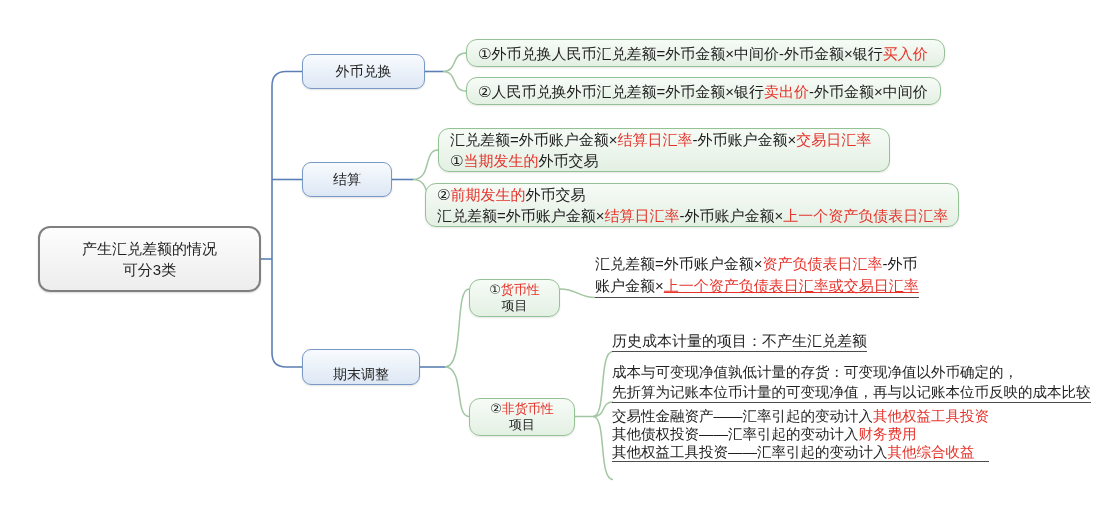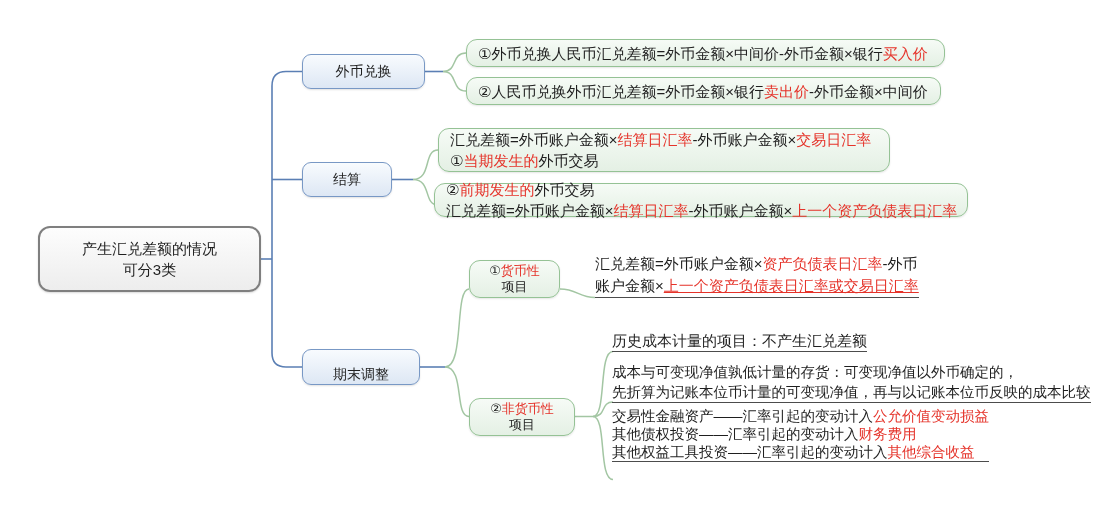--- a/index.html
+++ b/index.html
@@ -90,26 +90,26 @@
     <div class="line"><span>①外币兑换人民币汇兑差额=外币金额×中间价-外币金额×银行</span><span class="red">买入价</span></div>
   </div>
   <div class="box green-box formula" style="left:466px;top:77px;width:475px;height:28px;">
     <div class="line"><span>②人民币兑换外币汇兑差额=外币金额×银行</span><span class="red">卖出价</span><span>-外币金额×中间价</span></div>
   </div>
 
   <div class="box green-box formula" style="left:438px;top:128px;width:452px;height:44px;">
     <div class="line"><span>汇兑差额=外币账户金额×</span><span class="red">结算日汇率</span><span>-外币账户金额×</span><span class="red">交易日汇率</span></div>
     <div class="line"><span>①</span><span class="red">当期发生的</span><span>外币交易</span></div>
   </div>
-  <div class="box green-box formula" style="left:434px;top:183px;width:534px;height:34px;">
+  <div class="box green-box formula" style="left:425px;top:183px;width:534px;height:44px;">
     <div class="line"><span>②</span><span class="red">前期发生的</span><span>外币交易</span></div>
     <div class="line"><span>汇兑差额=外币账户金额×</span><span class="red">结算日汇率</span><span>-外币账户金额×</span><span class="red">上一个资产负债表日汇率</span></div>
   </div>
 
-  <div class="box green-box small-green" style="left:469px;top:260px;width:91px;height:38px;">
+  <div class="box green-box small-green" style="left:469px;top:279px;width:91px;height:38px;">
     <div><span>①</span><span class="red">货币性</span></div>
     <div>项目</div>
   </div>
 
   <div class="freetext" style="left:595px;top:253px;font-size:15px;line-height:22px;">
     <span class="line"><span>汇兑差额=外币账户金额×</span><span class="red">资产负债表日汇率</span><span>-外币</span></span>
     <span class="line"><span>账户金额×</span><span class="red red-underline">上一个资产负债表日汇率或交易日汇率</span></span>
   </div>
 
   <div class="box green-box small-green" style="left:469px;top:398px;width:106px;height:38px;">
@@ -120,18 +120,18 @@
   <div class="freetext" style="left:612px;top:331px;font-size:15px;line-height:20px;">
     <span class="line">历史成本计量的项目：不产生汇兑差额</span>
   </div>
 
   <div class="freetext" style="left:612px;top:362px;font-size:14.5px;line-height:20px;">
     <span class="line">成本与可变现净值孰低计量的存货：可变现净值以外币确定的，</span>
     <span class="line">先折算为记账本位币计量的可变现净值，再与以记账本位币反映的成本比较</span>
   </div>
 
   <div class="freetext" style="left:612px;top:407px;font-size:14.5px;line-height:18px;">
-    <span class="line"><span>交易性金融资产——汇率引起的变动计入</span><span class="red">公允价值变动损益</span></span>
+    <span class="line"><span>交易性金融资产——汇率引起的变动计入</span><span class="red">其他权益工具投资</span></span>
     <span class="line"><span>其他债权投资——汇率引起的变动计入</span><span class="red">财务费用</span></span>
     <span class="line"><span>其他权益工具投资——汇率引起的变动计入</span><span class="red">其他综合收益</span></span>
   </div>
 
 </div>
 
 </body></html>

